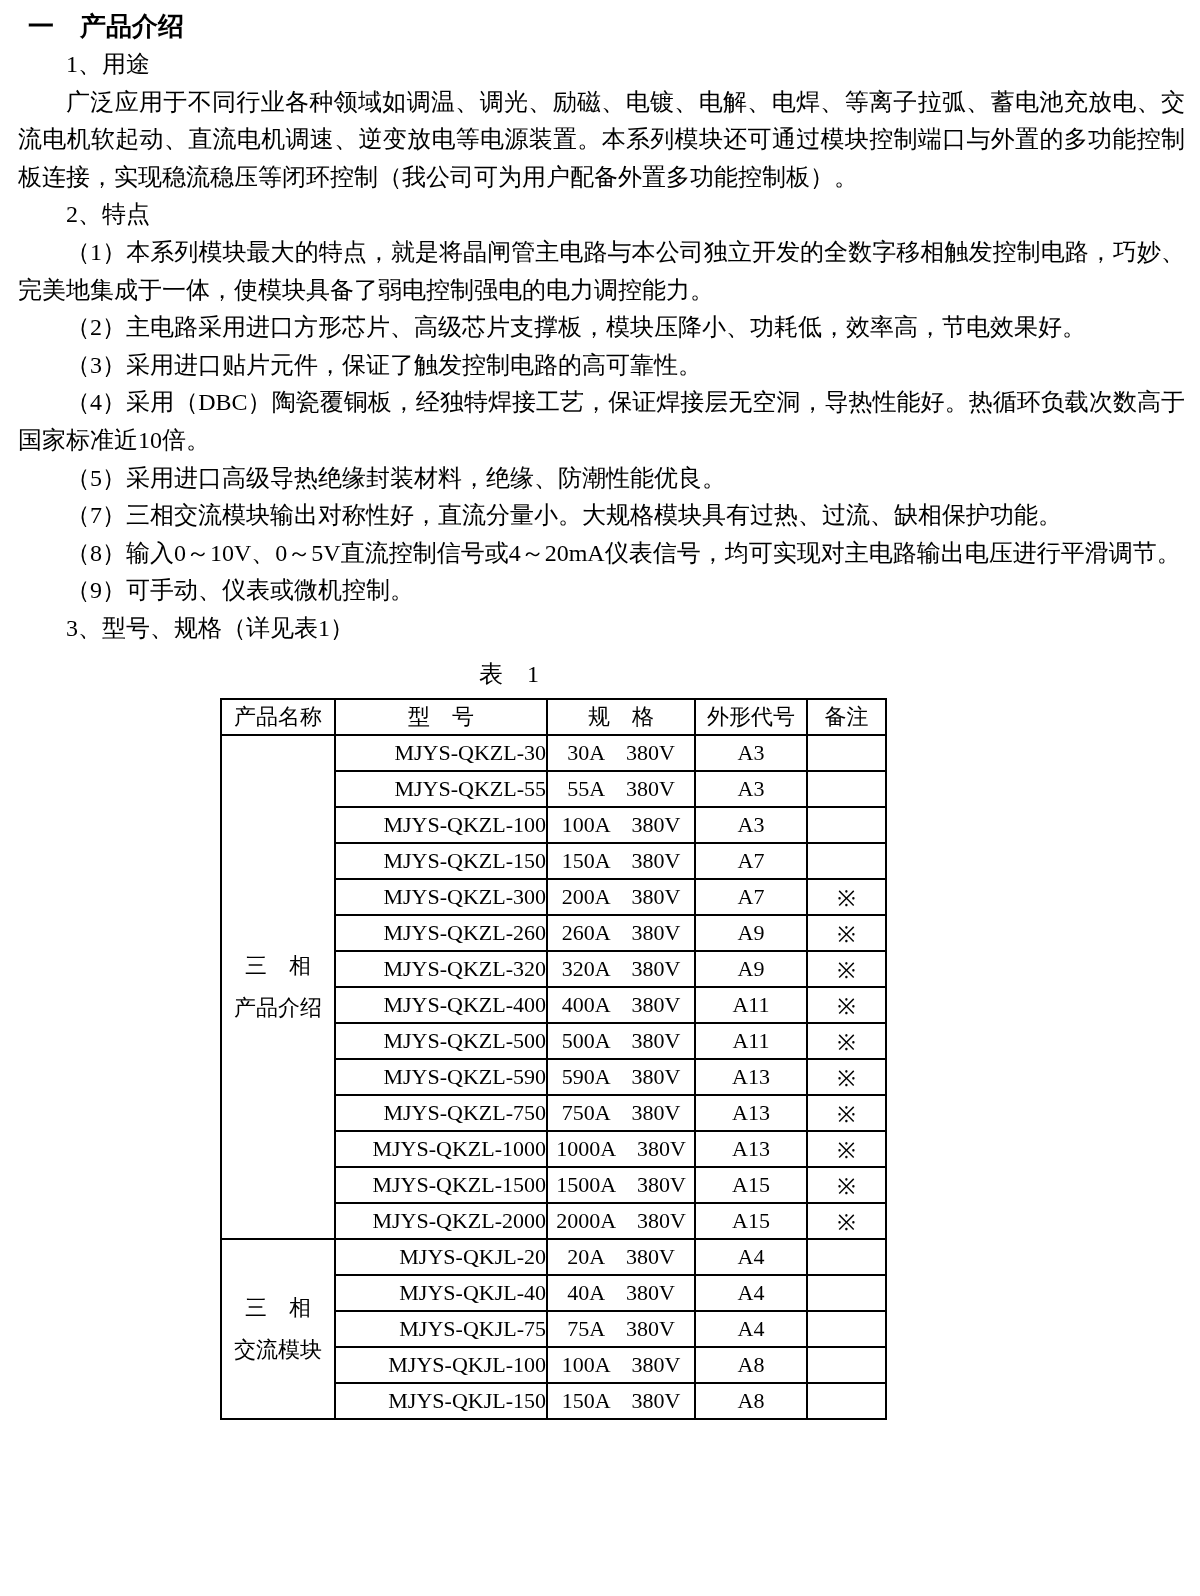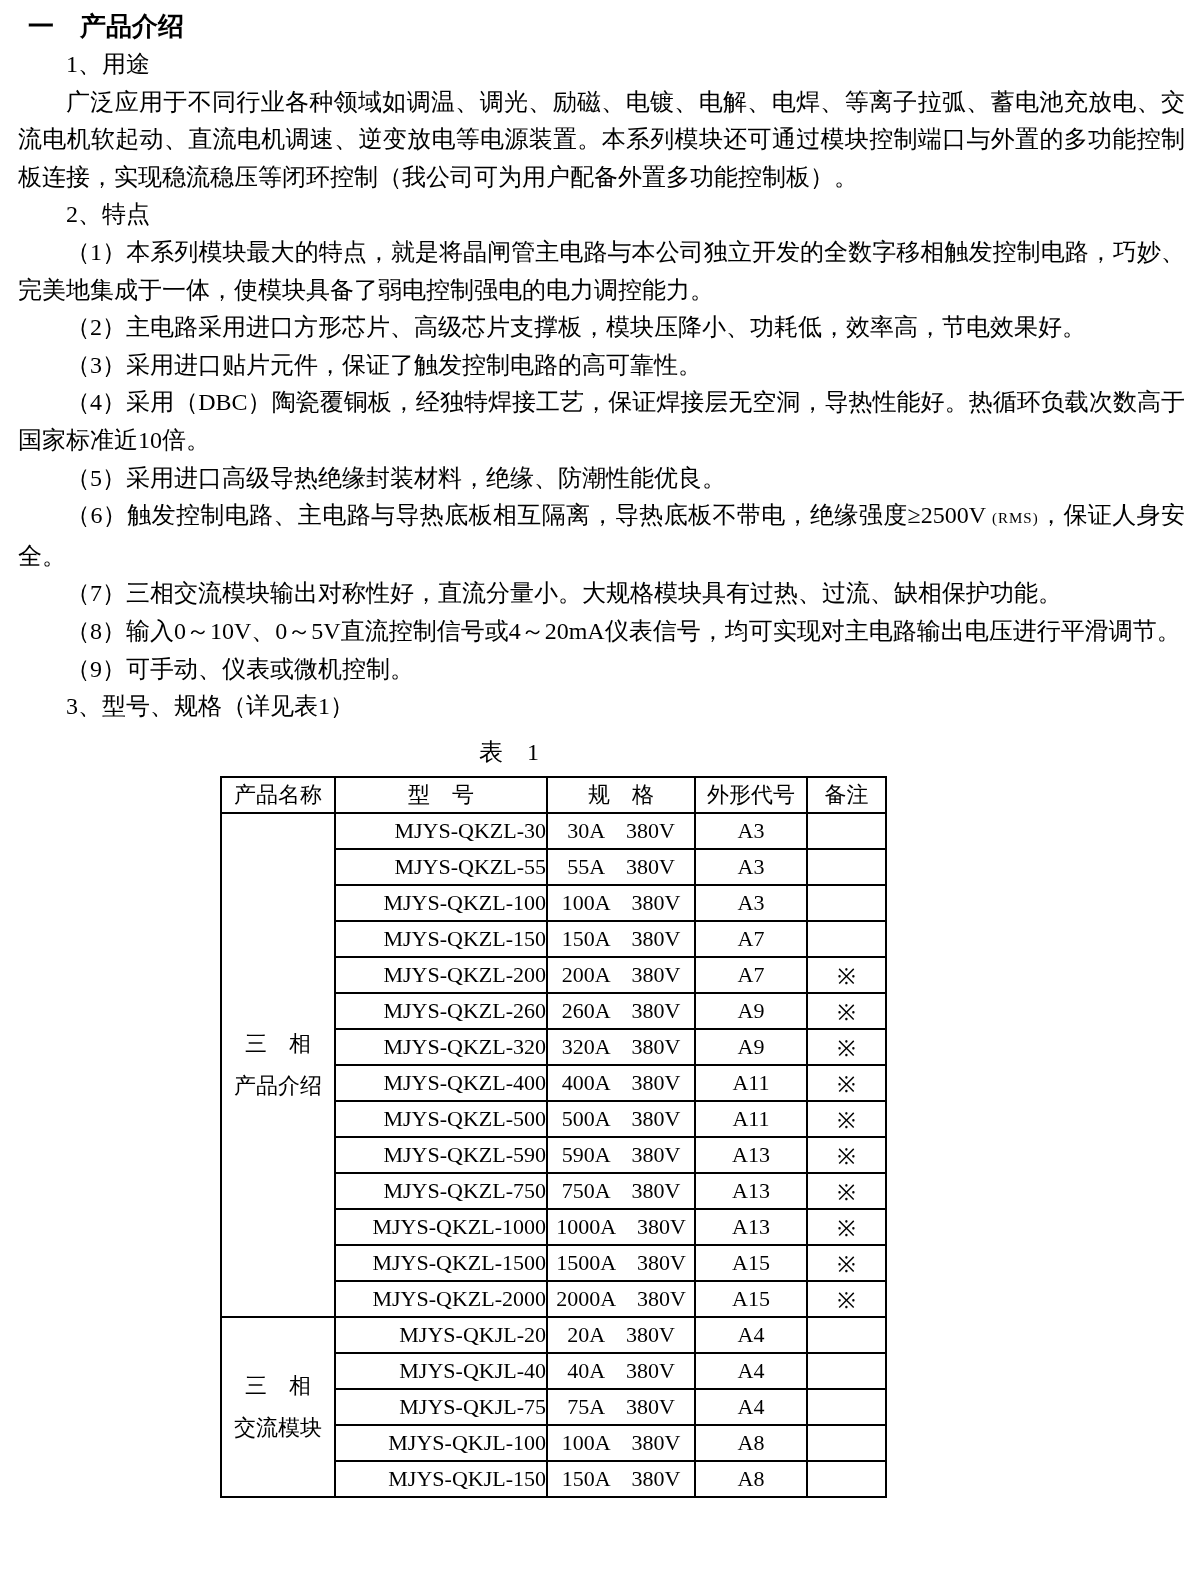--- a/index.html
+++ b/index.html
@@ -65,21 +65,20 @@
 
   <p class="body indent">1、用途</p>
   <p class="body indent">广泛应用于不同行业各种领域如调温、调光、励磁、电镀、电解、电焊、等离子拉弧、蓄电池充放电、交流电机软起动、直流电机调速、逆变放电等电源装置。本系列模块还可通过模块控制端口与外置的多功能控制板连接，实现稳流稳压等闭环控制（我公司可为用户配备外置多功能控制板）。</p>
 
   <p class="body indent">2、特点</p>
   <p class="body indent">（1）本系列模块最大的特点，就是将晶闸管主电路与本公司独立开发的全数字移相触发控制电路，巧妙、完美地集成于一体，使模块具备了弱电控制强电的电力调控能力。</p>
   <p class="body indent">（2）主电路采用进口方形芯片、高级芯片支撑板，模块压降小、功耗低，效率高，节电效果好。</p>
   <p class="body indent">（3）采用进口贴片元件，保证了触发控制电路的高可靠性。</p>
   <p class="body indent">（4）采用（DBC）陶瓷覆铜板，经独特焊接工艺，保证焊接层无空洞，导热性能好。热循环负载次数高于国家标准近10倍。</p>
   <p class="body indent">（5）采用进口高级导热绝缘封装材料，绝缘、防潮性能优良。</p>
-  <p class="body indent"><span>（6）触发控制电路、主电路与导热底板相互隔离，导热底板不带电，绝缘强度≥2500V </span><span class="rms">(RMS)</span><span>，保证人身安全。</span></p>
   <p class="body indent">（7）三相交流模块输出对称性好，直流分量小。大规格模块具有过热、过流、缺相保护功能。</p>
   <p class="body indent">（8）输入0～10V、0～5V直流控制信号或4～20mA仪表信号，均可实现对主电路输出电压进行平滑调节。</p>
   <p class="body indent">（9）可手动、仪表或微机控制。</p>
 
   <p class="body indent">3、型号、规格（详见表1）</p>
 
   <div class="table-wrap">
     <div class="table-caption">表　1</div>
     <table class="spec-table">
       <colgroup>
@@ -121,21 +120,21 @@
             <td class="col-code">A3</td>
             <td class="col-remark"></td>
           </tr>
           <tr>
             <td class="col-model">MJYS-QKZL-150</td>
             <td class="col-spec">150A　380V</td>
             <td class="col-code">A7</td>
             <td class="col-remark"></td>
           </tr>
           <tr>
-            <td class="col-model">MJYS-QKZL-200</td>
+            <td class="col-model">MJYS-QKZL-300</td>
             <td class="col-spec">200A　380V</td>
             <td class="col-code">A7</td>
             <td class="col-remark">※</td>
           </tr>
           <tr>
             <td class="col-model">MJYS-QKZL-260</td>
             <td class="col-spec">260A　380V</td>
             <td class="col-code">A9</td>
             <td class="col-remark">※</td>
           </tr>

